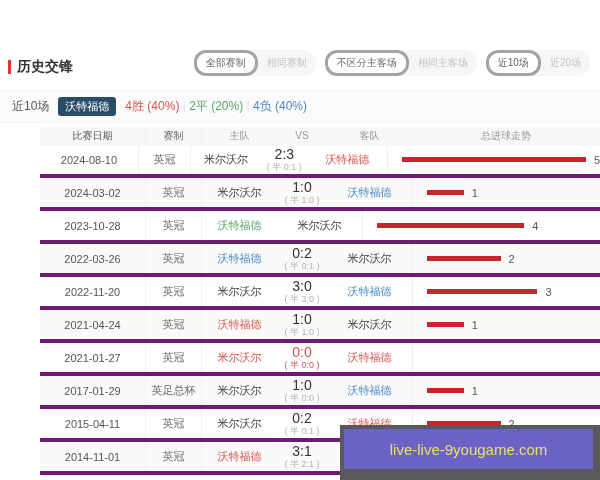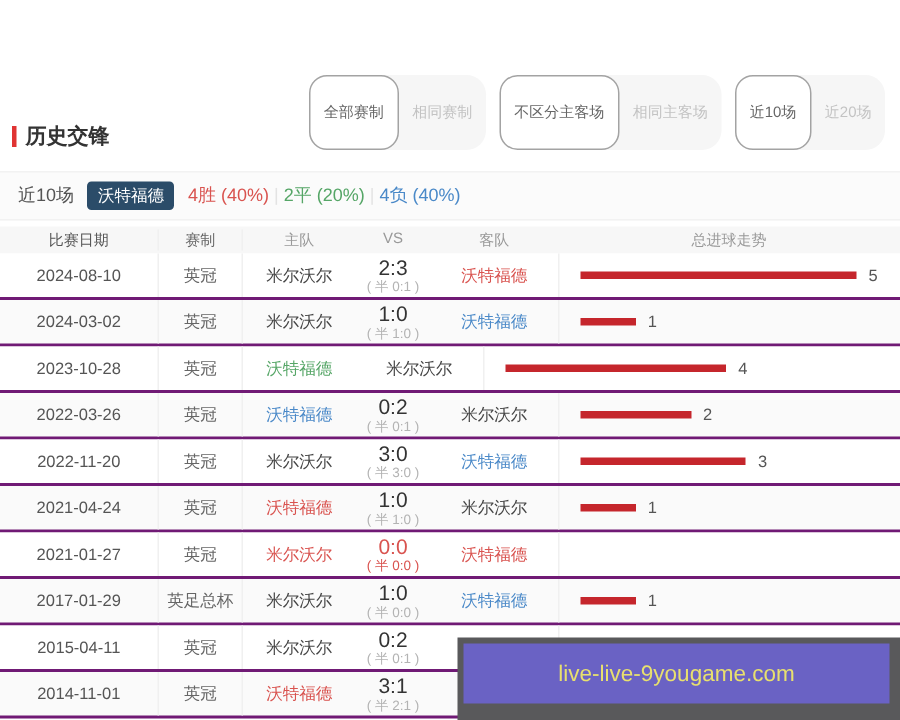--- a/index.html
+++ b/index.html
@@ -7,51 +7,51 @@
     width:600px; height:480px; background:#ffffff; position:relative; overflow:hidden;
     font-family:"Liberation Sans","DejaVu Sans",sans-serif; color:#333;
   }
   
   .header-row { display:flex; align-items:flex-end; justify-content:space-between; margin:50px 10px 0 8px; }
   .title { display:flex; align-items:center; gap:6px; font-size:14px; font-weight:bold; color:#333; }
   .title-accent { width:3px; height:14px; background:#e03433; }
   .filters { display:flex; gap:9px; }
   .filter-group { display:flex; align-items:center; background:#f6f6f6; border-radius:13px; font-size:10px; }
   .filter-opt { padding:4px 9px; color:#c3c3c3; white-space:nowrap; cursor:pointer; }
-  .filter-opt.active { background:#fff; border:1px solid #a3a3a3; border-radius:12px; color:#666; padding:17px 9px; }
+  .filter-opt.active { background:#fff; border:3px solid #a3a3a3; border-radius:12px; color:#666; padding:3px 9px; }
   
   .summary {
     display:flex; align-items:center; gap:9px; margin-top:14px; padding:6px 12px;
     background:#fbfbfb; border-top:1px solid #f2f2f2; border-bottom:1px solid #f2f2f2;
     font-size:12px; color:#555;
   }
   .team-badge { background:#2b4c69; color:#fff; font-size:11px; padding:2px 7px; border-radius:3px; }
   .stat-sep { color:#e3e3e3; }
   
-  .htable { margin-top:4px; }
+  .htable { margin-top:4px;padding-left:40px; }
   .thead { display:flex; align-items:center; background:#f7f7f7; color:#999; font-size:10px; height:18px; }
-  .trow { display:flex; align-items:stretch; height:29px; border-bottom:2px solid #701a75; background:#fff; }
+  .trow { display:flex; align-items:stretch; height:29px; border-bottom:4px solid #701a75; background:#fff; }
   .trow:nth-child(even) { background:#fafafa; }
   .cell { display:flex; align-items:center; justify-content:center; text-align:center; }
   .c-date { width:105px; color:#555; }
   .c-league { width:55px; color:#666; border-left:1px solid #f0f0f0; border-right:1px solid #f0f0f0; }
   .c-home { width:75px; }
   .c-vs { width:50px; flex-direction:column; line-height:1.15; }
   .c-away { width:85px; }
   .c-bars { flex:1; justify-content:flex-start; padding-left:14px; border-left:1px solid #f0f0f0; }
   .c-bars-h { flex:1; }
   .trow .cell { font-size:11px; }
   .s-main { font-size:14px; color:#333; }
   .s-half { font-size:9px; color:#b3b3b3; }
   .score-red .s-main, .score-red .s-half { color:#d9534f; }
   .t-win { color:#d9534f; } .t-draw { color:#56a667; } .t-loss { color:#4a89c8; } .t-neutral { color:#444; }
   .goal-bar { height:5px; background:#c5262c; }
   .goal-val { margin-left:8px; font-size:11px; color:#555; }
   
-  .wm-frame { position:absolute; right:0; bottom:0; width:295px; height:55px; background:#59595b; }
+  .wm-frame { position:absolute; right:0; bottom:0; width:260px; height:55px; background:#59595b; }
   .wm-inner {
     position:absolute; left:4px; right:7px; top:4px; height:40px; background:#6a62c4;
     display:flex; align-items:center; justify-content:center; color:#e8e06e; font-size:15px;
   }
 </style>
 </head>
 <body>
 
 <div class="header-row">
   <div class="title">

